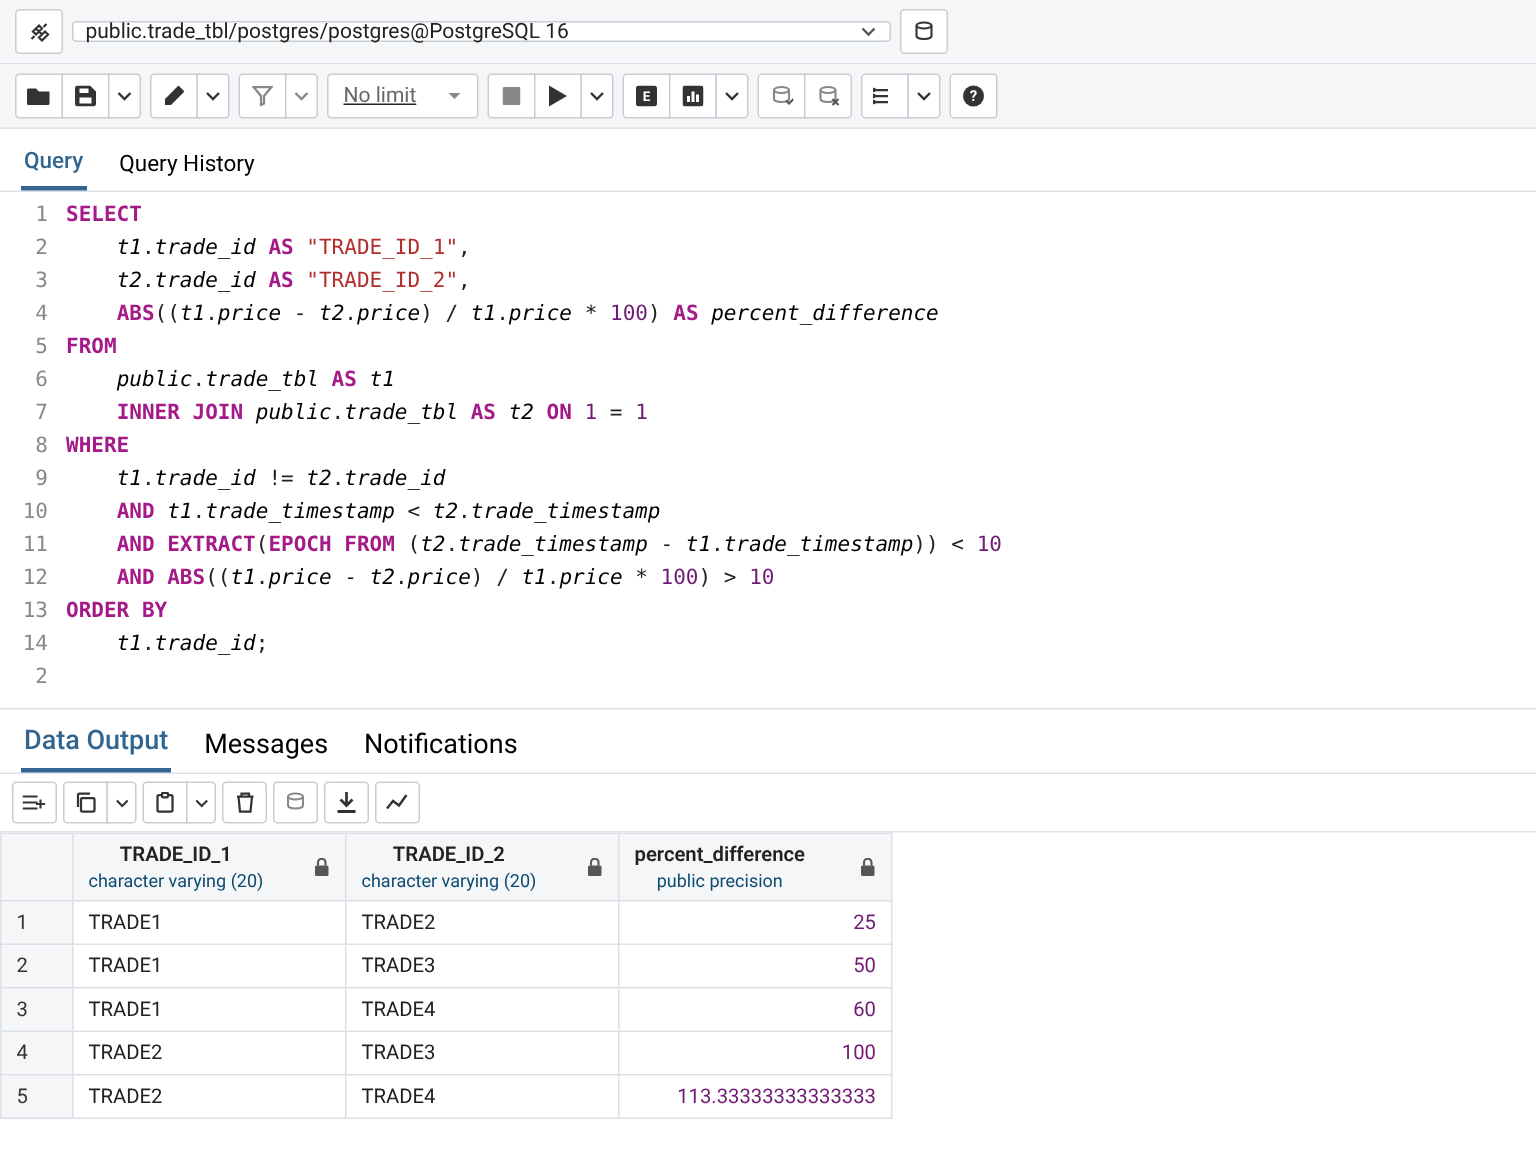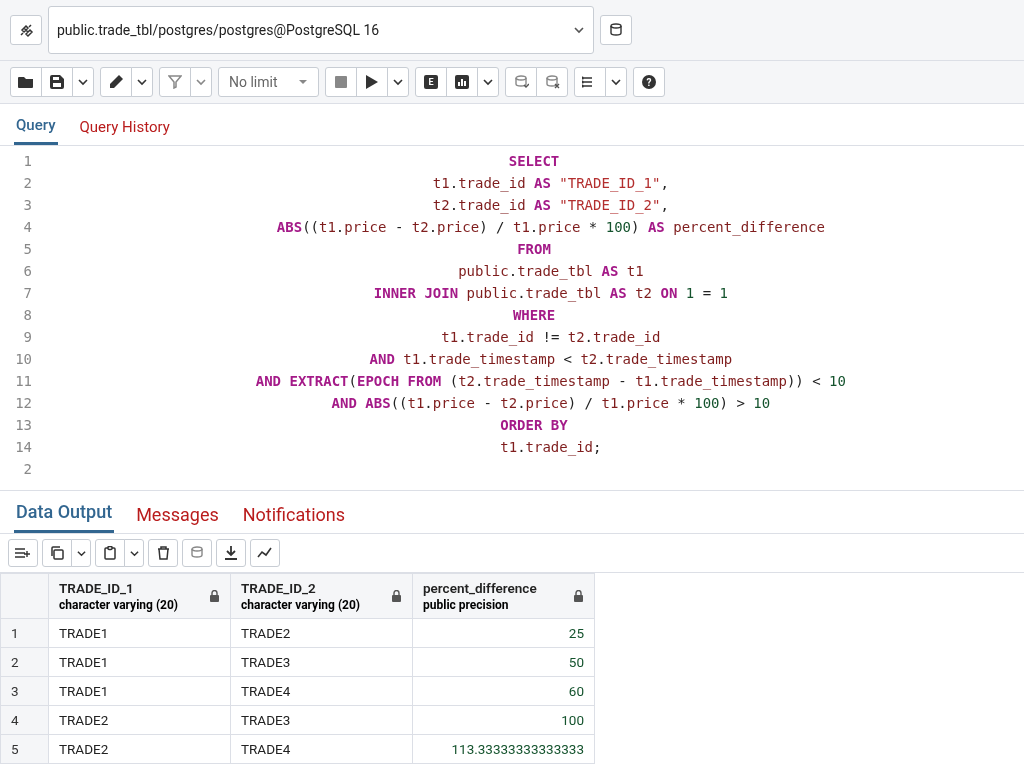--- a/index.html
+++ b/index.html
@@ -30,37 +30,38 @@
     border: 1px solid #c8cdd4;
     border-radius: 3px;
     cursor: pointer;
     color: #333;
   }
   .conn-select {
     flex: 0 0 auto;
     display: flex;
     align-items: center;
     width: 546px;
-    height: 48px;
+    height: 14px;
     background: #fff;
     border: 1px solid #c8cdd4;
     border-radius: 3px;
     padding: 0 8px;
     font-size: 14px;
     color: #222;
     cursor: pointer;
   }
   .conn-select .caret { margin-left: auto; color: #666; }
   .toolbar {
     display: flex;
     align-items: center;
     gap: 6px;
     padding: 6px 10px;
     background: #f5f6f8;
     border-bottom: 1px solid #dcdfe6;
+    text-decoration: underline;
   }
   .btn-group { display: inline-flex; }
   .btn-group .icon-btn { border-radius: 0; margin-left: -1px; }
   .btn-group .icon-btn:first-child { border-radius: 3px 0 0 3px; margin-left: 0; }
   .btn-group .icon-btn:last-child { border-radius: 0 3px 3px 0; }
   .limit-select {
     display: inline-flex;
     align-items: center;
     height: 30px;
     padding: 0 10px;
@@ -73,42 +74,42 @@
     cursor: pointer;
   }
   .tabs {
     display: flex;
     align-items: center;
     gap: 20px;
     padding: 8px 14px 0;
     border-bottom: 1px solid #dcdfe6;
     font-size: 15px;
   }
-  .tab { padding: 4px 2px 8px; color: #b91c1c; cursor: pointer; }
+  .tab { padding: 4px 2px 8px; color: #000000; cursor: pointer; }
   .tab.active { color: #326690; border-bottom: 3px solid #326690; font-weight: 500; }
   .editor {
     display: flex;
     font-family: "Consolas", "Menlo", monospace;
     font-size: 14px;
     line-height: 22px;
     padding: 4px 0 10px;
   }
   .gutter {
     flex: 0 0 40px;
     text-align: right;
     color: #888;
     padding-right: 8px;
     user-select: none;
   }
   .gutter div { height: 22px; }
-  .code { flex: 1; white-space: pre; padding-left: 4px; text-align: center; }
+  .code { flex: 1; white-space: pre; padding-left: 4px; }
   .code div { height: 22px; }
   .kw { color: #a41a88; font-weight: 600; }
-  .ident { color: #7f1d1d; }
-  .num { color: #14532d; }
+  .ident { color: #000000; font-style: italic; }
+  .num { color: #701a75; }
   .str { color: #b32e2e; }
   .op { color: #222; }
   .result-tabs {
     display: flex;
     align-items: flex-end;
     gap: 20px;
     padding: 6px 14px 0;
     border-top: 1px solid #dcdfe6;
     border-bottom: 1px solid #dcdfe6;
     font-size: 18px;
@@ -128,26 +129,27 @@
   }
   table.data th, table.data td {
     border: 1px solid #dcdfe6;
     padding: 6px 10px;
     text-align: left;
     vertical-align: middle;
   }
   table.data th {
     background: #f5f6f8;
     font-weight: 600;
+    text-align: center;
   }
   table.data th .coltype {
     display: block;
-    font-weight: 700;
+    font-weight: 400;
     font-size: 12px;
-    color: #000000;
+    color: #0c4a6e;
     margin-top: 2px;
   }
   table.data td.rownum {
     background: #f5f6f8;
     color: #333;
     width: 40px;
     text-align: left;
   }
   table.data td.num { text-align: right; font-variant-numeric: tabular-nums; }
   .lock { float: right; color: #555; }

